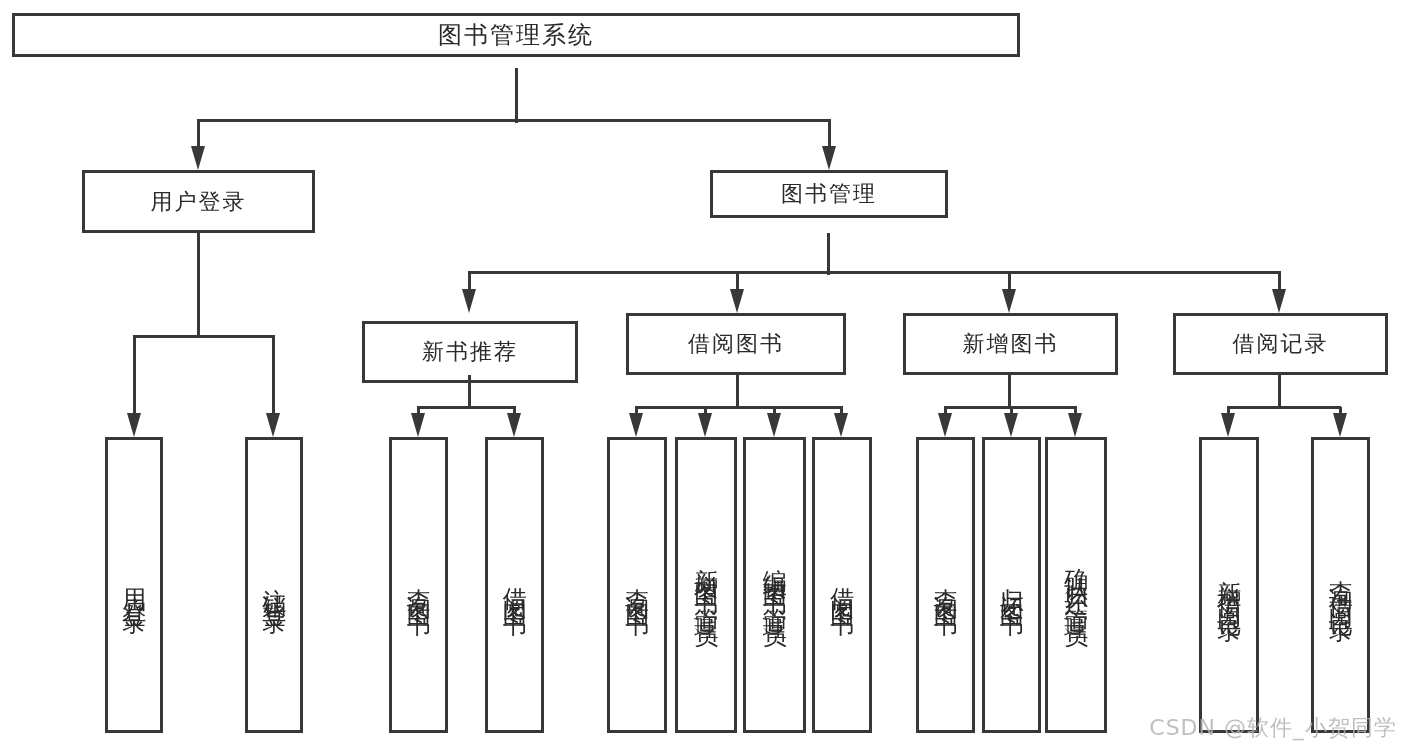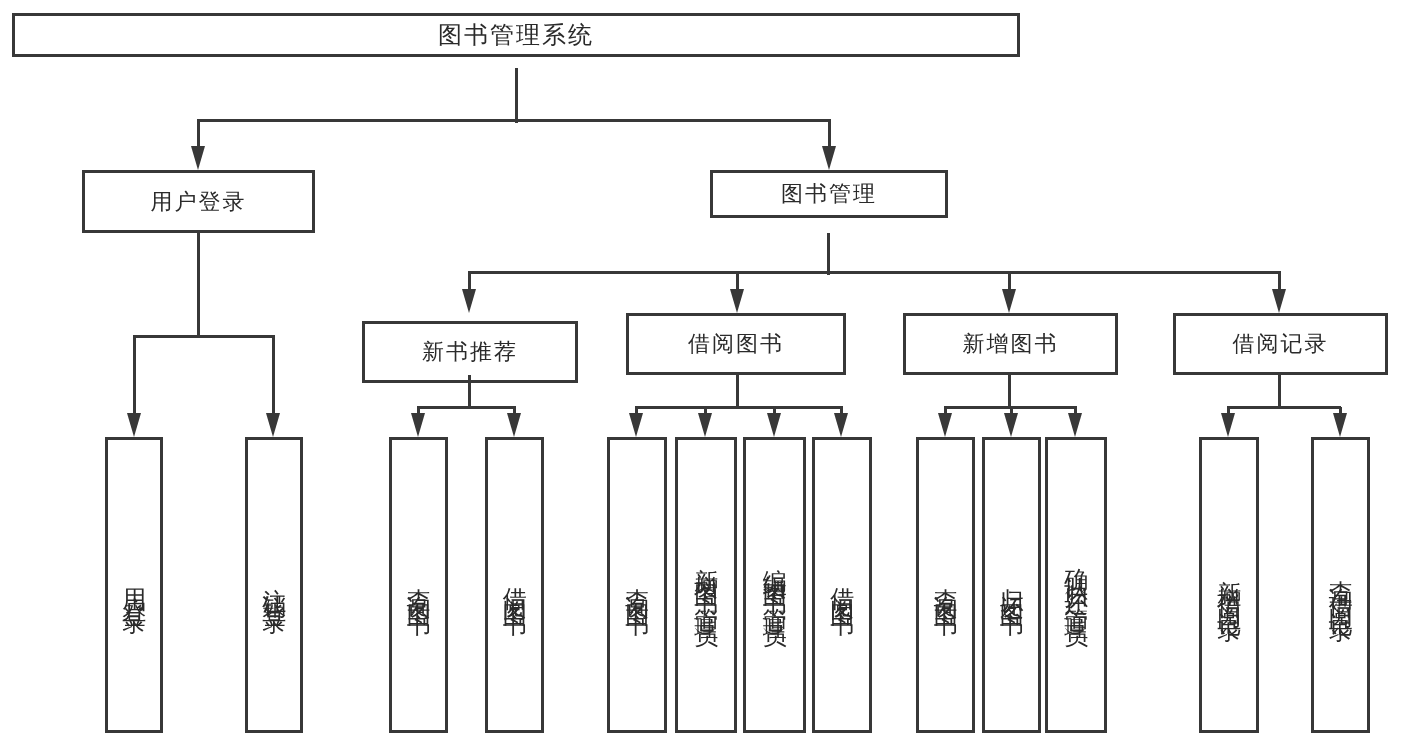--- a/index.html
+++ b/index.html
@@ -161,14 +161,15 @@
   <div class="vline" style="left:1074px;top:407px;height:12px"></div>
   <div class="arr" style="left:1068px;top:413px"></div>
 
   <div class="vline" style="left:1278px;top:375px;height:34px"></div>
   <div class="hline" style="left:1227px;top:406px;width:114px"></div>
   <div class="vline" style="left:1227px;top:407px;height:12px"></div>
   <div class="arr" style="left:1221px;top:413px"></div>
   <div class="vline" style="left:1339px;top:407px;height:12px"></div>
   <div class="arr" style="left:1333px;top:413px"></div>
 
+  <div class="watermark">CSDN @软件_小贺同学</div>
 
 </div>
 
 </body></html>

